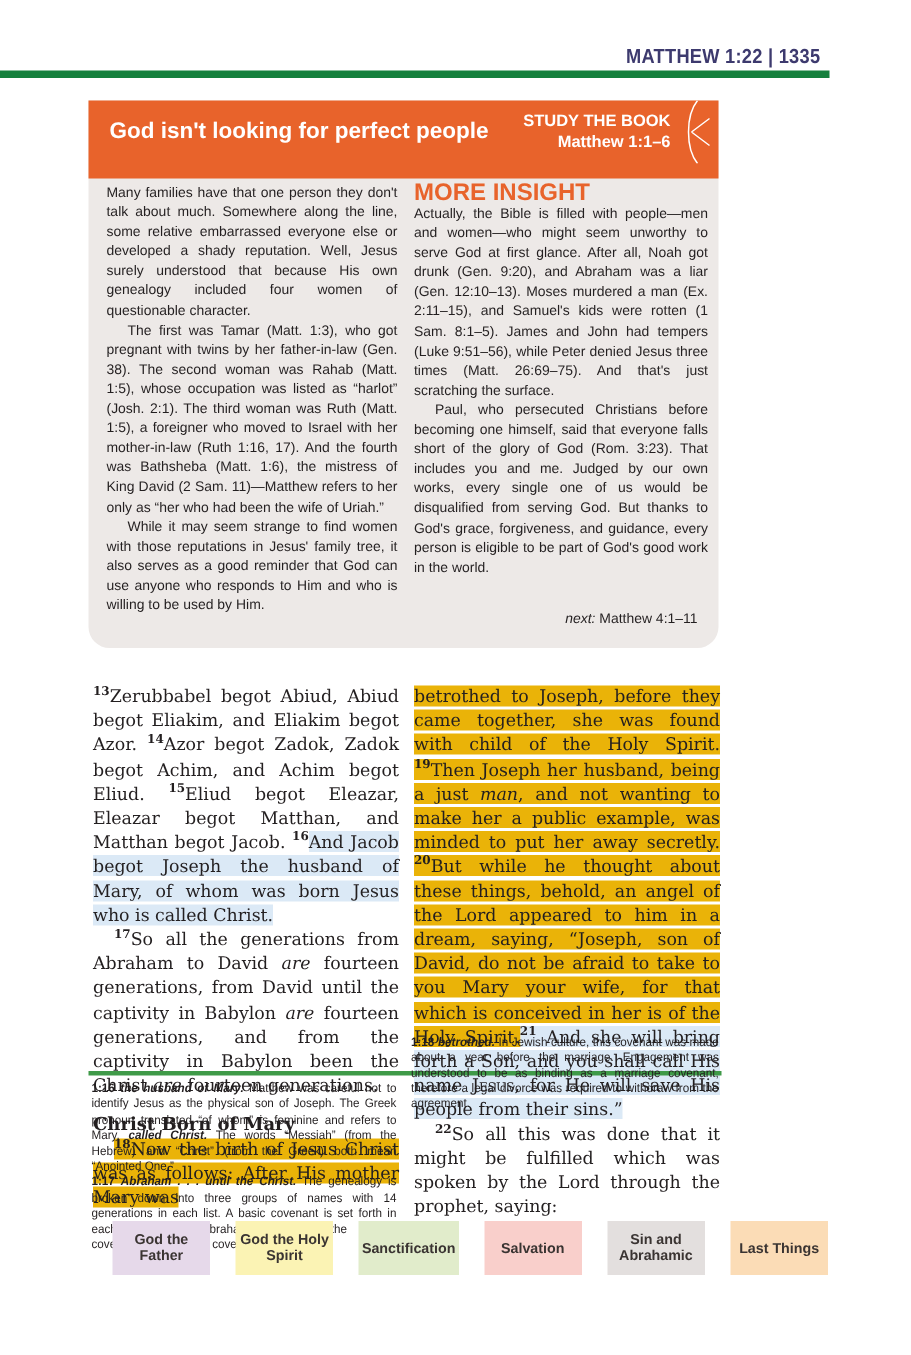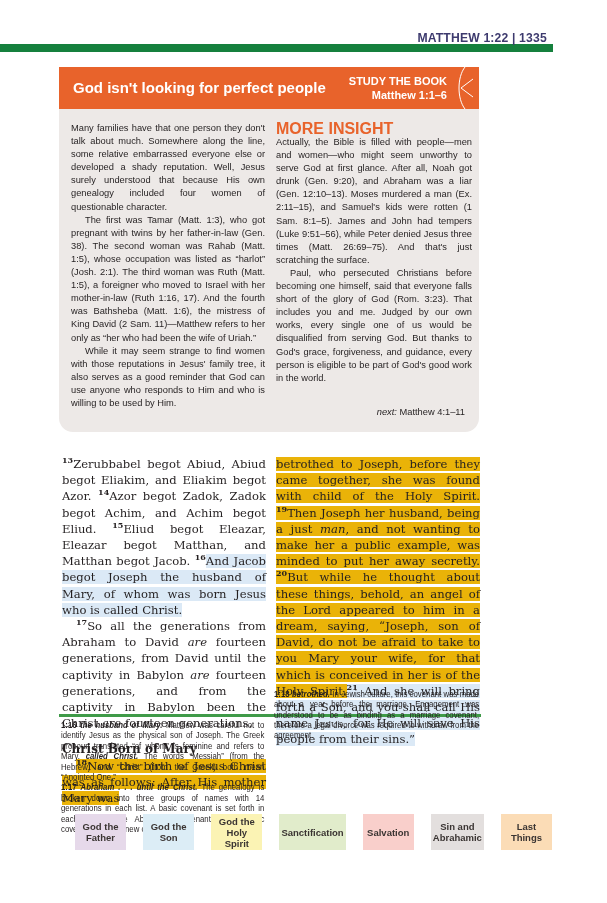--- a/index.html
+++ b/index.html
@@ -1,34 +1,34 @@
 <!DOCTYPE html>
 <html><head>
 <meta charset="utf-8">
 <style>
   * { box-sizing: border-box; margin: 0; padding: 0; }
   html, body { width: 607px; height: 903px; background: #ffffff; overflow: hidden; }
   body { position: relative; font-family: "Liberation Sans", sans-serif; color: #231f20; }
 
   .running-head {
     position: absolute; left: 0; top: 22px; width: 553px; height: 30px;
-    border-bottom: 8px solid #15803d;
+    border-bottom: 5px solid #15803d;
   }
   .running-head .rh-text {
     position: absolute; right: 6px; top: 8px;
     font-family: "Liberation Sans", sans-serif; font-weight: bold;
     font-size: 13.5px; color: #3d3a6e; letter-spacing: 0.2px; transform: scaleX(0.9); transform-origin: right center;
   }
 
   .study-box {
     position: absolute; left: 59px; top: 67px; width: 420px; height: 365px;
     background: #ede9e7; border-radius: 0 0 14px 14px;
   }
   .study-banner {
-    position: absolute; left: 0; top: 0; width: 420px; height: 42px;
+    position: absolute; left: 0; top: 0; width: 420px; height: 52px;
     background: #e8632b; color: #fff;
   }
   .study-banner .title {
     position: absolute; left: 14px; top: 12px; font-size: 15px; font-weight: bold;
   }
   .study-banner .tag {
     position: absolute; right: 32px; top: 7px; text-align: right; font-weight: bold; font-size: 11px; line-height: 14px;
   }
   .study-banner .tag span { display: block; }
   .study-banner .ornament { position: absolute; right: 0; top: 0; width: 24px; height: 42px; }
@@ -101,35 +101,35 @@
 
 <div class="scripture scr-left">
   <p><span class="v">13</span><span>Zerubbabel begot Abiud, Abiud begot Eliakim, and Eliakim begot Azor. </span><span class="v">14</span><span>Azor begot Zadok, Zadok begot Achim, and Achim begot Eliud. </span><span class="v">15</span><span>Eliud begot Eleazar, Eleazar begot Matthan, and Matthan begot Jacob. </span><span class="v">16</span><span class="hl-blue">And Jacob begot Joseph the husband of Mary, of whom was born Jesus who is called Christ.</span></p>
   <p class="ind"><span class="v">17</span><span>So all the generations from Abraham to David </span><i>are</i><span> fourteen generations, from David until the captivity in Babylon </span><i>are</i><span> fourteen generations, and from the captivity in Babylon been the Christ </span><i>are</i><span> fourteen generations.</span></p>
   <div class="section-head">Christ Born of Mary</div>
   <p class="ind"><span class="hl-yellow"><span class="v">18</span><span>Now the birth of Jesus Christ was as follows: After His mother Mary was</span></span></p>
 </div>
 
 <div class="scripture scr-right">
   <p><span class="hl-yellow"><span>betrothed to Joseph, before they came together, she was found with child of the Holy Spirit. </span><span class="v">19</span><span>Then Joseph her husband, being a just </span><i>man</i><span>, and not wanting to make her a public example, was minded to put her away secretly.</span> <span class="v">20</span><span>But while he thought about these things, behold, an angel of the Lord appeared to him in a dream, saying, “Joseph, son of David, do not be afraid to take to you Mary your wife, for that which is conceived in her is of the Holy Spirit.</span></span><span class="hl-blue"><span class="v">21</span><span> And she will bring forth a Son, and you shall call His name </span><span class="sc">Jesus</span><span>, for He will save His people from their sins.”</span></span></p>
+  <p class="ind"><span class="v">22</span><span>So all this was done that it might be fulfilled which was spoken by the Lord through the prophet, saying:</span></p>
 </div>
 
 <div class="divider-green"></div>
 
 <div class="notes notes-left">
   <p><b>1:16</b> <i>the husband of Mary.</i><span> Matthew was careful not to identify Jesus as the physical son of Joseph. The Greek pronoun translated “of whom” is feminine and refers to Mary. </span><i>called Christ.</i><span> The words “Messiah” (from the Hebrew) and “Christ” (from the Greek) both mean “Anointed One.”</span></p>
   <p><b>1:17</b> <i>Abraham . . . until the Christ.</i><span> The genealogy is broken down into three groups of names with 14 generations in each list. A basic covenant is set forth in each period: the Abrahamic covenant, the Davidic covenant, and the new covenant.</span></p>
 </div>
 
 <div class="notes notes-right" style="top:721px;">
   <p style="margin-top:-31.2px; clip-path: inset(31.2px 0 0 0);"></p>
   <p><b>1:18</b> <i>betrothed.</i><span> In Jewish culture, this covenant was made about a year before the marriage. Engagement was understood to be as binding as a marriage covenant, therefore a legal divorce was required to withdraw from the agreement.</span></p>
 </div>
 
 <div class="topics">
   <div class="topic" style="background:#e6d9ea">God the Father</div>
-  <div class="topic" style="background:#dcedf6">God the Son</div>
   <div class="topic" style="background:#fbf3b4">God the Holy Spirit</div>
   <div class="topic" style="background:#e1eccb">Sanctification</div>
   <div class="topic" style="background:#f9cfcb">Salvation</div>
   <div class="topic" style="background:#e3dfde">Sin and Abrahamic</div>
   <div class="topic" style="background:#fbdcb6">Last Things</div>
 </div>
 
 </body></html>

